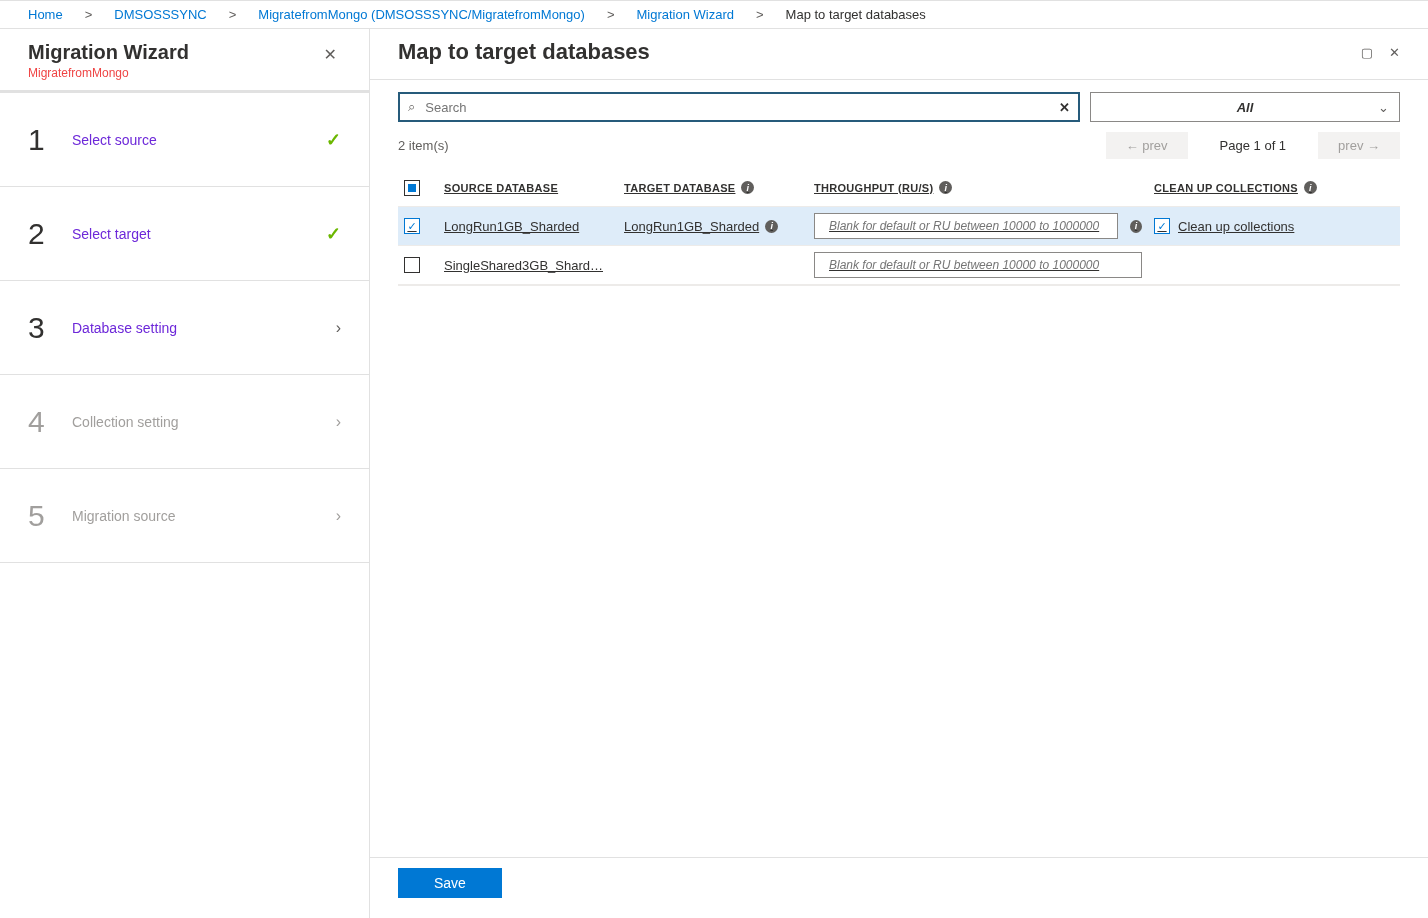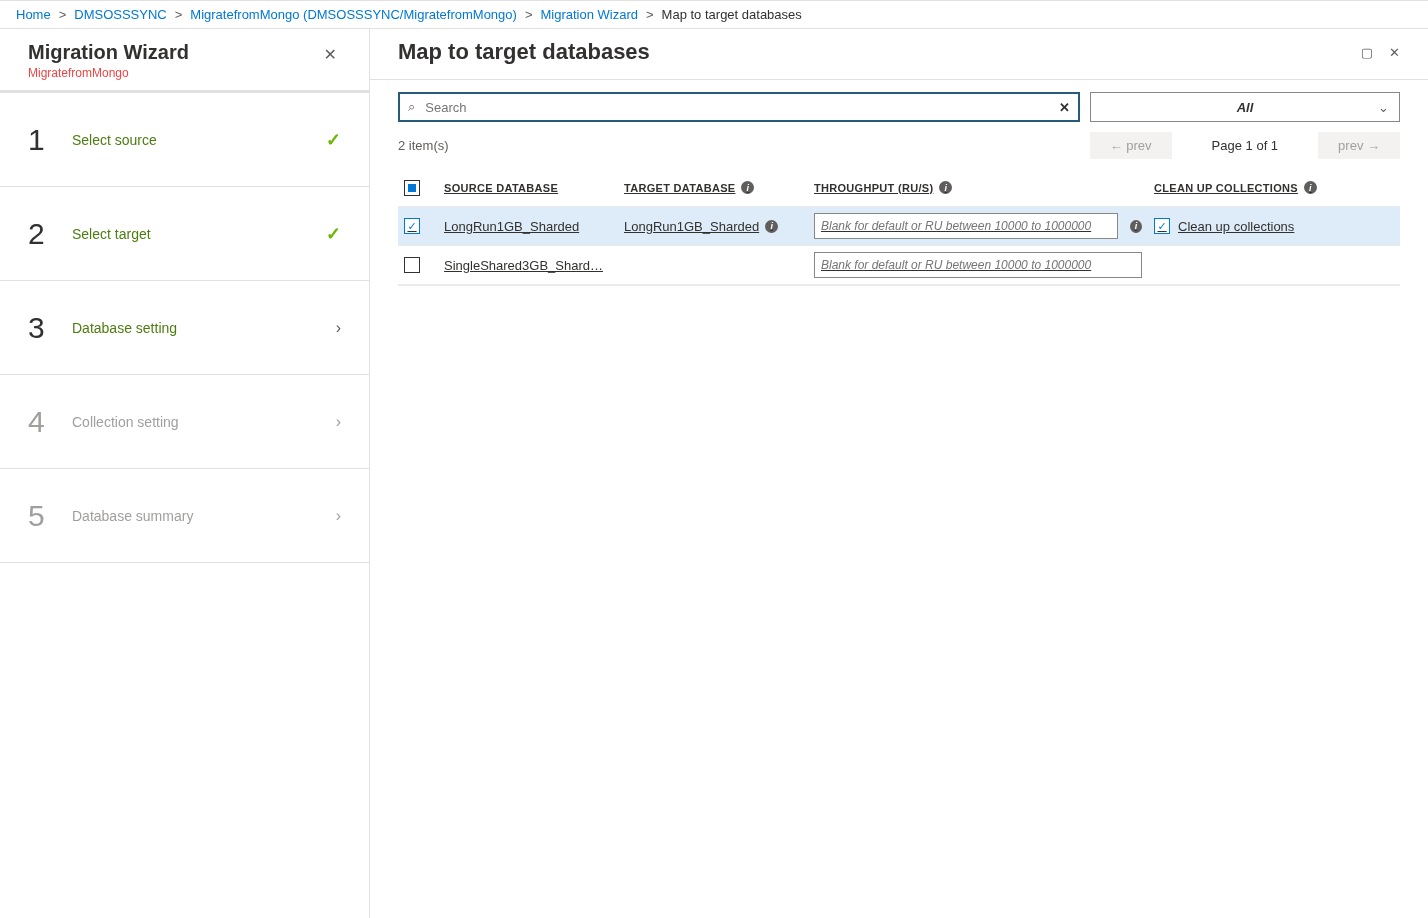--- a/index.html
+++ b/index.html
@@ -14,24 +14,24 @@
     overflow: hidden;
     display: flex;
     flex-direction: column;
     border-top: 1px solid #e1e1e1;
   }
 
   
   .breadcrumb {
     display: flex;
     align-items: center;
-    padding: 6px 16px;
+    padding: 6px 28px;
     font-size: 13px;
     border-bottom: 1px solid #e1e1e1;
-    gap: 8px;
+    gap: 22px;
     white-space: nowrap;
   }
   .breadcrumb a { color: #0078d4; text-decoration: none; cursor: pointer; }
   .breadcrumb .sep { color: #605e5c; }
   .breadcrumb .current { color: #323130; }
 
   
   .main {
     flex: 1;
     display: flex;
@@ -80,21 +80,21 @@
   }
   .step-num {
     font-size: 30px;
     font-weight: 300;
     width: 26px;
     color: #323130;
   }
   .step-label {
     flex: 1;
     font-size: 14px;
-    color: #4d7c0f;
+    color: #6d28d9;
   }
   .step.disabled .step-num,
   .step.disabled .step-label { color: #a19f9d; }
   .step-icon { color: #605e5c; font-size: 16px; }
   .step.disabled .step-icon { color: #a19f9d; }
   .step .check { color: #6bb700; font-size: 18px; font-weight: bold; }
 
   
   .blade {
     flex: 1;
@@ -175,21 +175,21 @@
     display: flex;
     align-items: center;
     justify-content: space-between;
     margin-top: 10px;
     font-size: 13px;
     color: #605e5c;
   }
   .pager {
     display: flex;
     align-items: center;
-    gap: 16px;
+    gap: 8px;
   }
   .pager button {
     border: none;
     background: #f3f2f1;
     color: #a19f9d;
     padding: 6px 20px;
     font-size: 13px;
     cursor: default;
   }
   .pager .page-label {
@@ -262,21 +262,21 @@
     border-color: #0078d4;
     background: #fff;
     color: #0078d4;
   }
   .ru-input {
     width: 100%;
     height: 26px;
     border: 1px solid #8a8886;
     font-style: italic;
     font-size: 12px;
-    padding: 0 6px;
+    padding: 0 14px;
     color: #605e5c;
     background: #fff;
   }
   .ru-cell {
     gap: 12px !important;
   }
   .cleanup-cell label {
     display: flex;
     align-items: center;
     gap: 8px;
@@ -339,21 +339,21 @@
       <div class="step-label">Database setting</div>
       <div class="step-icon">›</div>
     </div>
     <div class="step disabled">
       <div class="step-num">4</div>
       <div class="step-label">Collection setting</div>
       <div class="step-icon">›</div>
     </div>
     <div class="step disabled">
       <div class="step-num">5</div>
-      <div class="step-label">Database summary</div>
+      <div class="step-label">Migration source</div>
       <div class="step-icon">›</div>
     </div>
   </div>
 
   <div class="blade">
     <div class="blade-header">
       <h1>Map to target databases</h1>
       <div class="actions">
         <span>▢</span>
         <span>✕</span>
@@ -430,14 +430,17 @@
           <div>SingleShared3GB_Shard…</div>
           <div></div>
           <div class="ru-cell">
             <input class="ru-input" placeholder="Blank for default or RU between 10000 to 1000000" style="">
           </div>
           <div class="cleanup-cell"></div>
         </div>
       </div>
     </div>
 
+    <div class="blade-footer">
+      <button class="save-btn">Save</button>
+    </div>
   </div>
 </div>
 
 </body></html>

